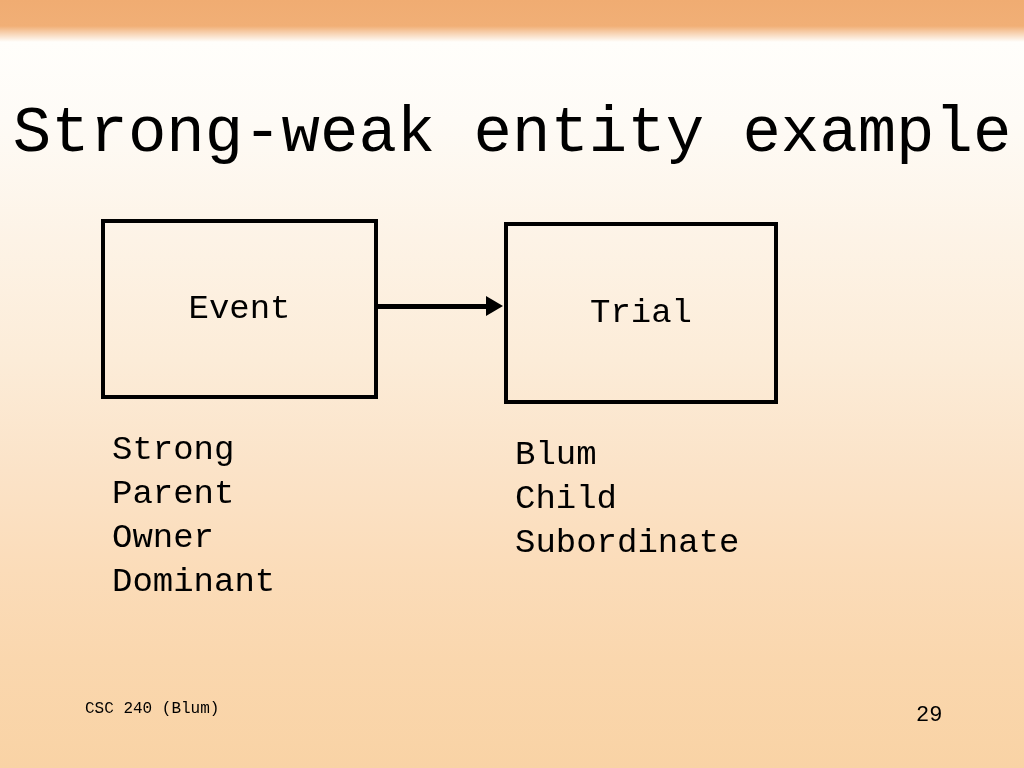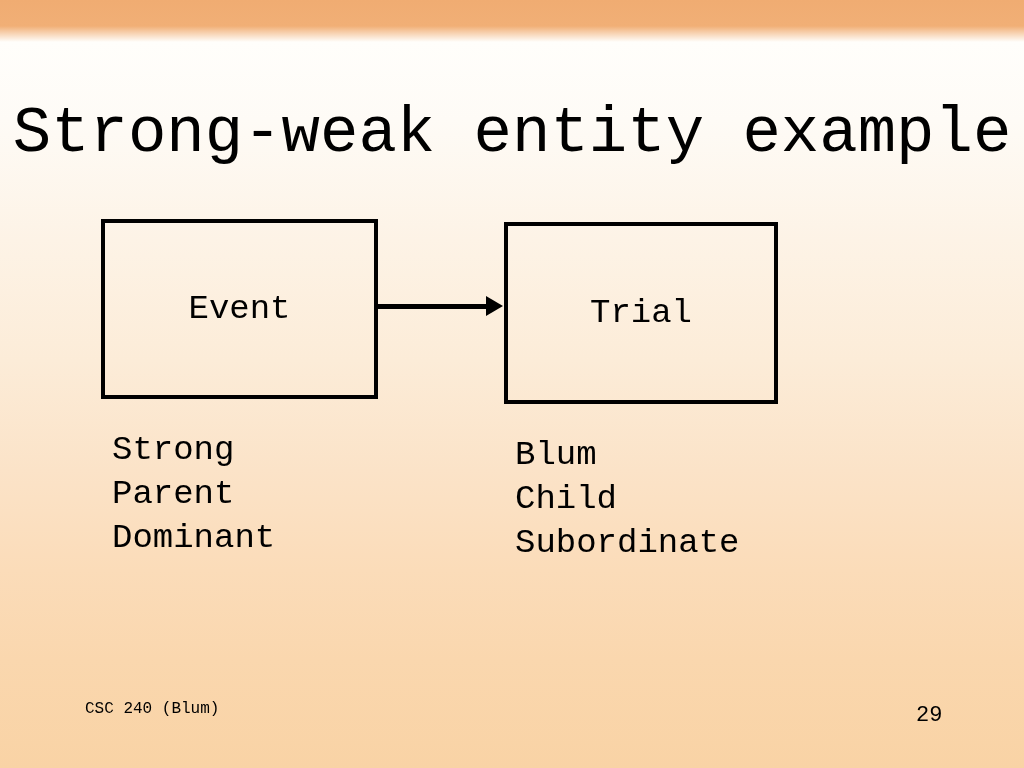--- a/index.html
+++ b/index.html
@@ -118,20 +118,21 @@
   <div class="arrow-line"></div>
   <div class="arrow-head"></div>
 
   <div class="entity-box trial">
     <span>Trial</span>
   </div>
 
   <div class="term-list strong">
     <div>Strong</div>
     <div>Parent</div>
+    <div>Owner</div>
     <div>Dominant</div>
   </div>
 
   <div class="term-list weak">
     <div>Blum</div>
     <div>Child</div>
     <div>Subordinate</div>
   </div>
 
   <div class="footer-course">CSC 240 (Blum)</div>

